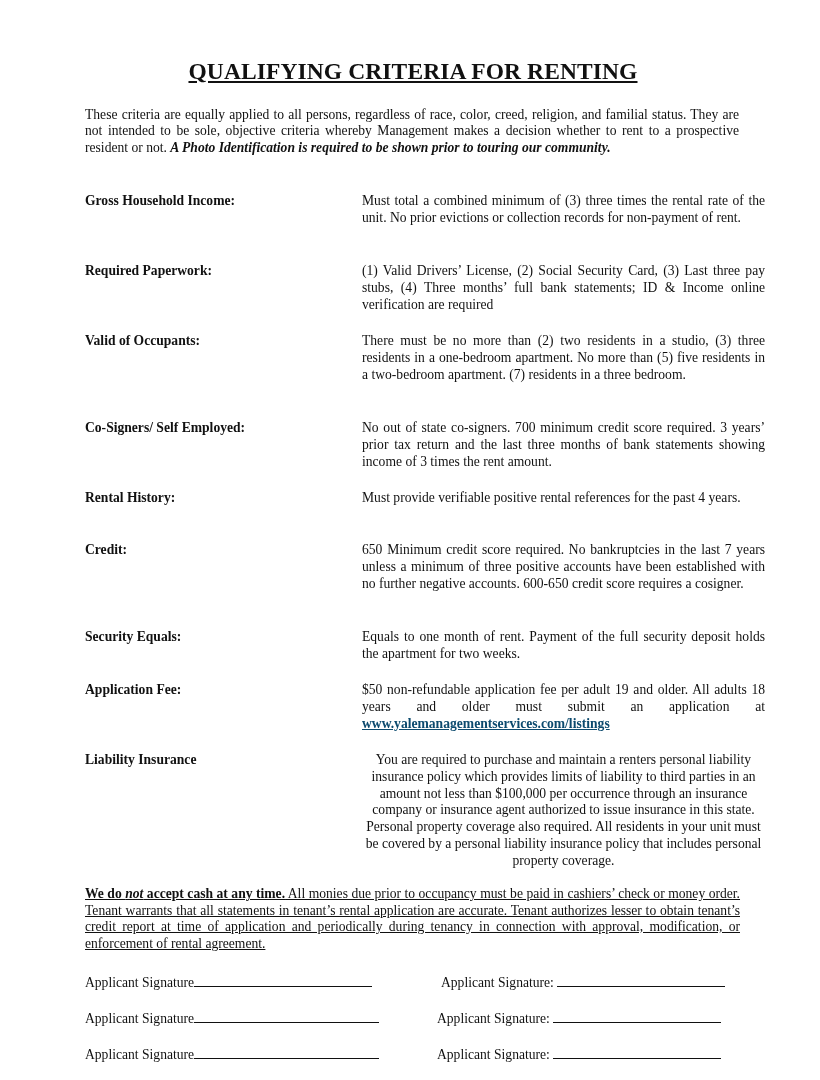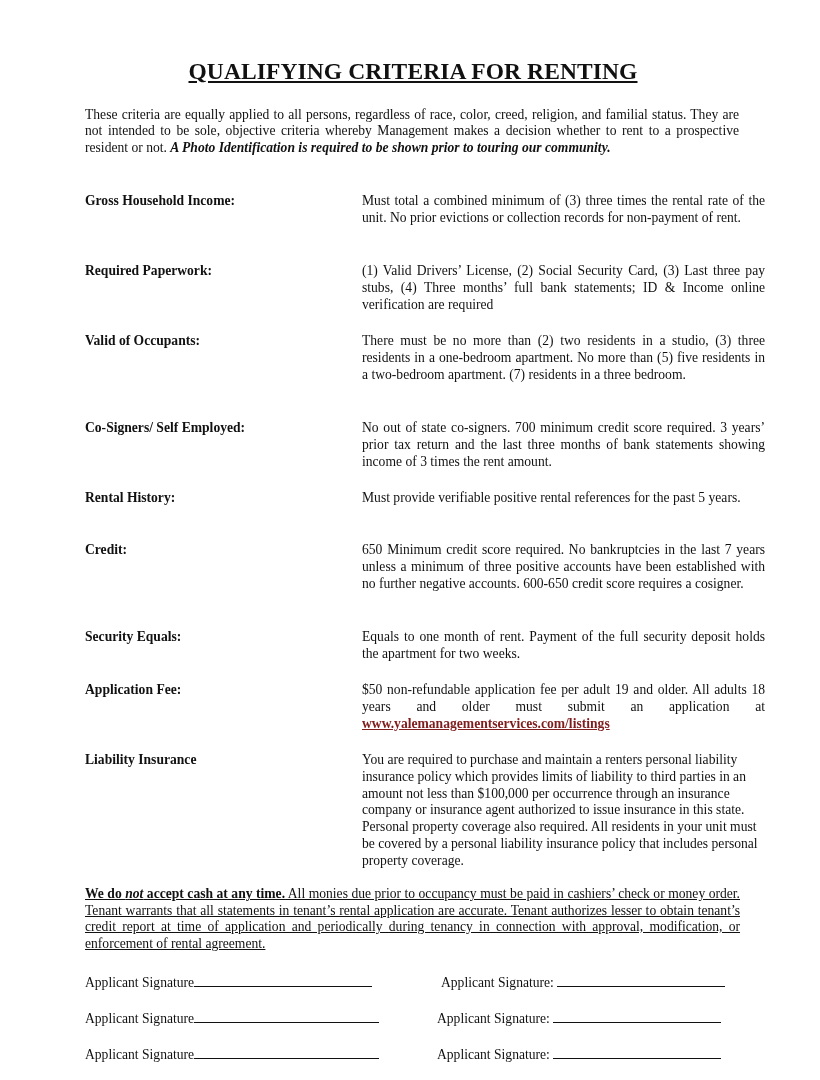--- a/index.html
+++ b/index.html
@@ -6,22 +6,22 @@
   body { width:820px; height:1080px; position:relative; overflow:hidden;
          font-family:"Liberation Serif","DejaVu Serif",serif; color:#111; }
   .title { position:absolute; left:0; top:58px; width:826px; text-align:center;
            font-size:23.5px; font-weight:bold; text-decoration:underline; letter-spacing:0.1px; }
   .intro { position:absolute; left:85px; top:107px; width:654px; font-size:13.6px;
            line-height:16.3px; text-align:justify; }
   .intro .em { font-weight:bold; font-style:italic; }
   .row { position:absolute; left:85px; width:656px; font-size:13.6px; line-height:16.8px; }
   .row .lbl { position:absolute; left:0; top:0; font-weight:bold; white-space:nowrap; }
   .row .val { position:absolute; left:245px; top:0; width:403px; text-align:justify;margin-left:32px; }
-  .row .val.left { text-align:left; }
-  .link { color:#7f1d1d; font-weight:bold; text-decoration:underline; }
+  .row .val.left { text-align:center; }
+  .link { color:#0c4a6e; font-weight:bold; text-decoration:underline; }
   .footer { position:absolute; left:85px; top:886px; width:655px; font-size:13.6px;
             line-height:16.5px; text-align:justify;text-decoration:underline; }
   .footer b i { font-style:italic; }
   .sig { position:absolute; font-size:13.6px; white-space:nowrap; }
   .sig .line { display:inline-block; border-bottom:1px solid #111; height:12px; vertical-align:baseline; }
 </style>
 </head>
 <body>
 
 <div class="title">QUALIFYING CRITERIA FOR RENTING</div>
@@ -43,21 +43,21 @@
   <div class="val">There must be no more than (2) two residents in a studio, (3) three residents in a one-bedroom apartment. No more than (5) five residents in a two-bedroom apartment. (7) residents in a three bedroom.</div>
 </div>
 
 <div class="row" style="top:420px;">
   <span class="lbl">Co-Signers/ Self Employed:</span>
   <div class="val">No out of state co-signers. 700 minimum credit score required. 3 years’ prior tax return and the last three months of bank statements showing income of 3 times the rent amount.</div>
 </div>
 
 <div class="row" style="top:490px;">
   <span class="lbl">Rental History:</span>
-  <div class="val">Must provide verifiable positive rental references for the past 5 years.</div>
+  <div class="val">Must provide verifiable positive rental references for the past 4 years.</div>
 </div>
 
 <div class="row" style="top:542px;">
   <span class="lbl">Credit:</span>
   <div class="val">650 Minimum credit score required. No bankruptcies in the last 7 years unless a minimum of three positive accounts have been established with no further negative accounts. 600-650 credit score requires a cosigner.</div>
 </div>
 
 <div class="row" style="top:629px;">
   <span class="lbl">Security Equals:</span>
   <div class="val">Equals to one month of rent.  Payment of the full security deposit holds the apartment for two weeks.</div>

